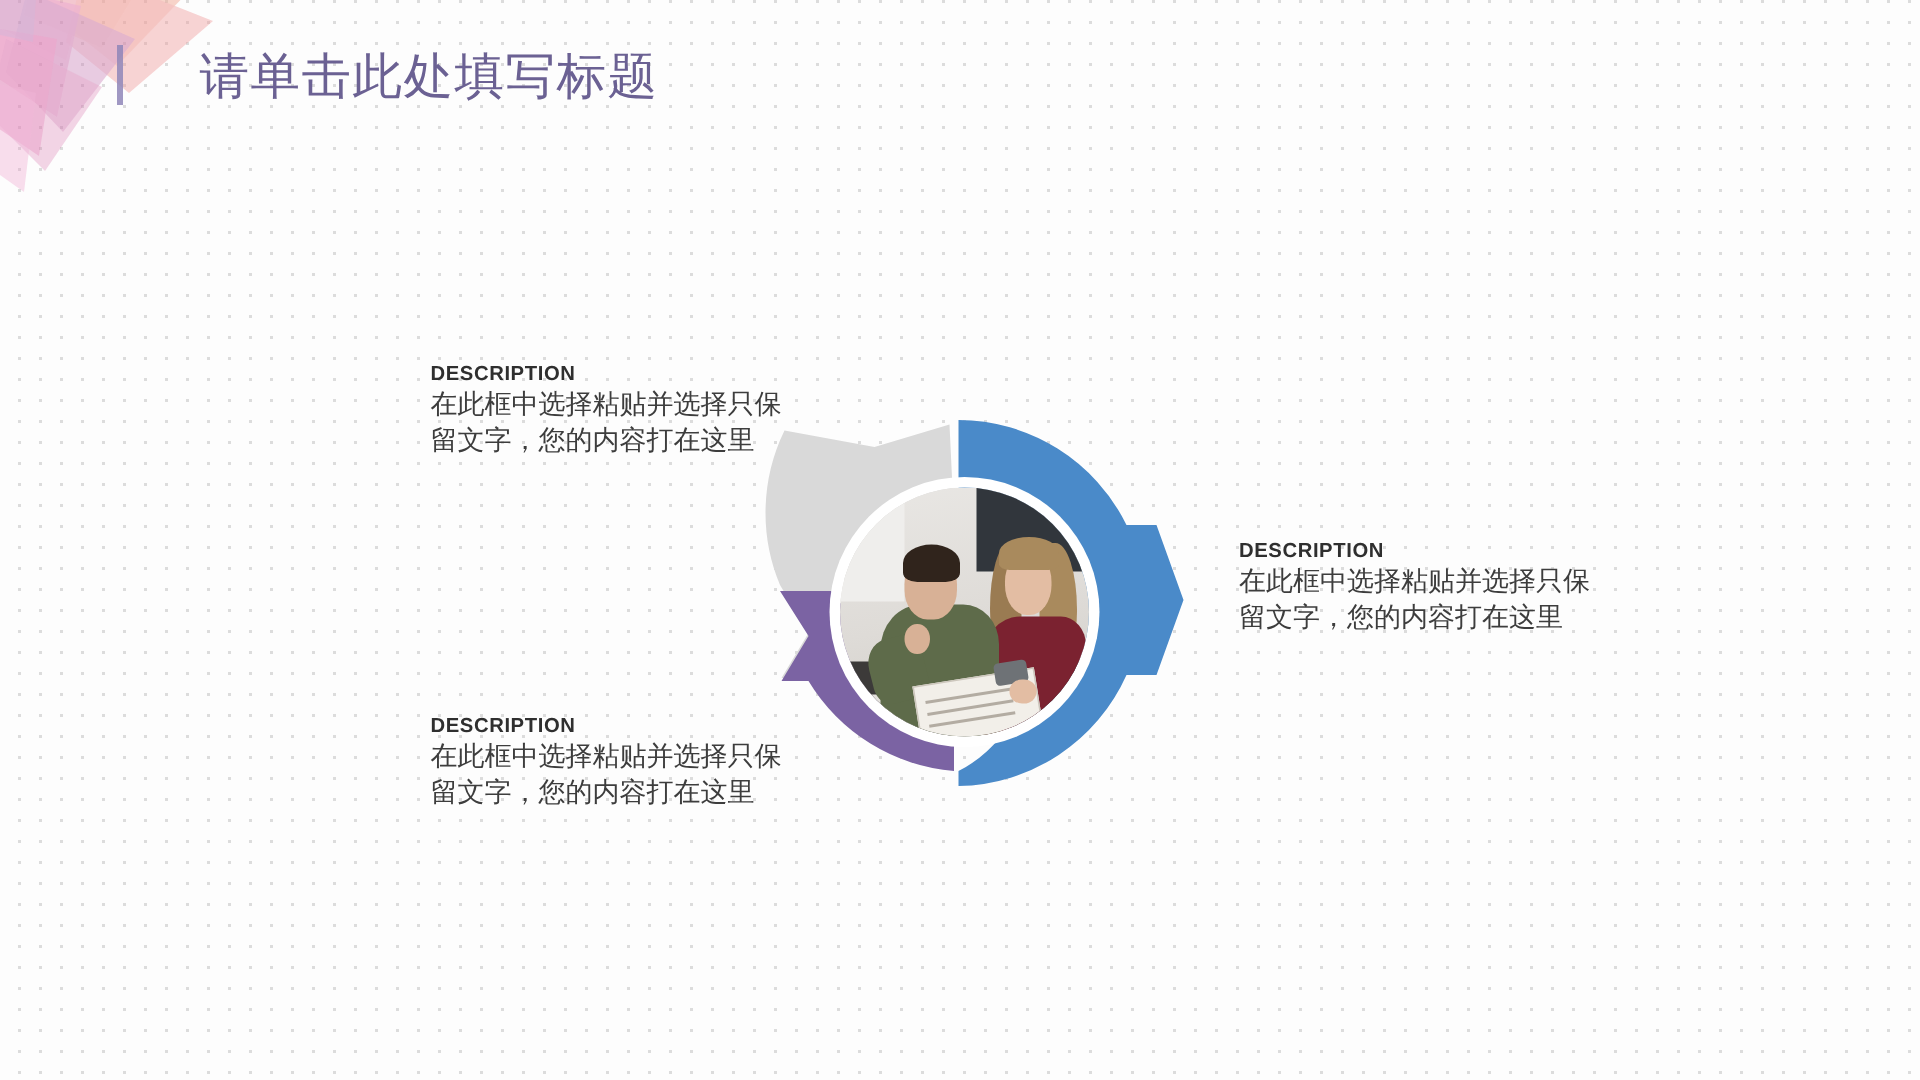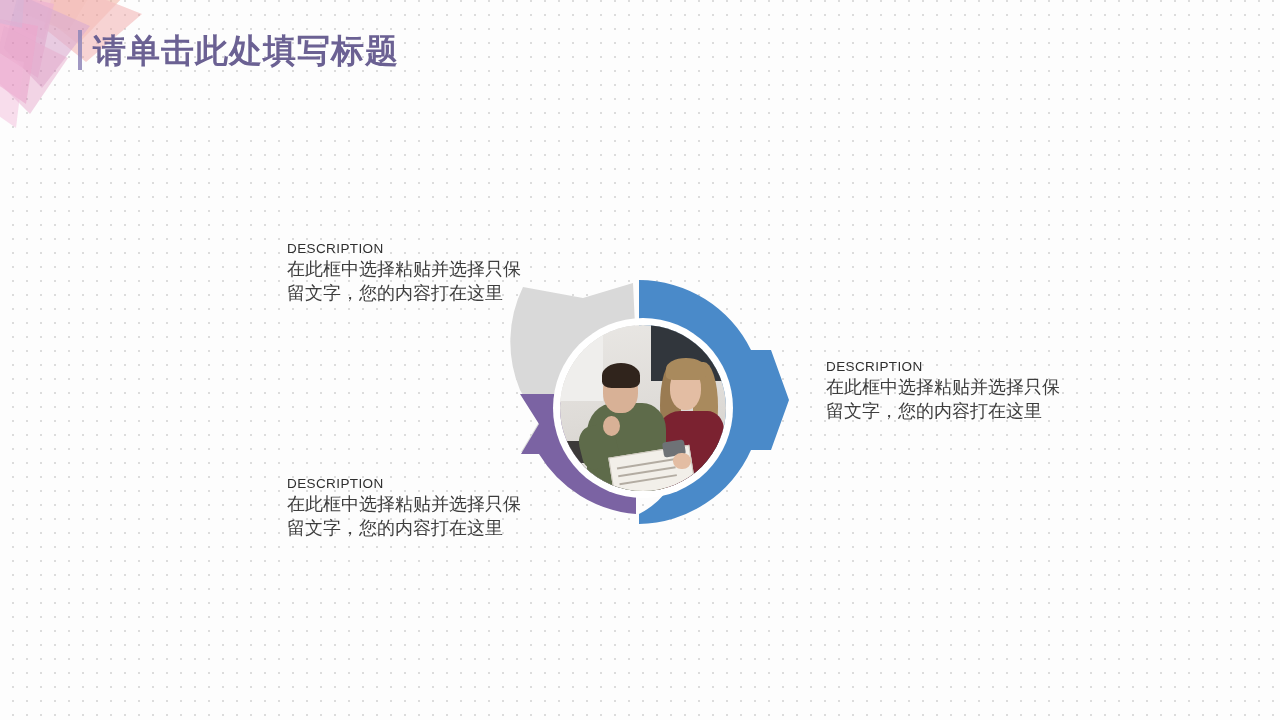--- a/index.html
+++ b/index.html
@@ -47,21 +47,22 @@
     background: #8f86b8;
     margin-right: 11px;
     opacity: .85;
   }
   .slide-title {
     font-size: 33px;
     line-height: 1;
     color: #6b6193;
     letter-spacing: 1px;
     white-space: nowrap;
-    font-weight: 700;
+    font-weight: 400;
+    margin-left: 40px;
   }
 
   
   .ring-wrap {
     position: absolute;
     left: 505px;
     top: 272px;
     width: 300px;
     height: 262px;
   }
@@ -174,21 +175,21 @@
     border-radius: 46%;
   }
 
   
   .desc {
     position: absolute;
     width: 262px;
   }
   .desc-title {
     font-size: 13.5px;
-    font-weight: normal;
+    font-weight: bold;
     color: #2f2f2f;
     letter-spacing: .4px;
     margin-bottom: 2px;
   }
   .desc-body {
     font-size: 18px;
     line-height: 1.33;
     color: #3d3d3d;
   }
 

